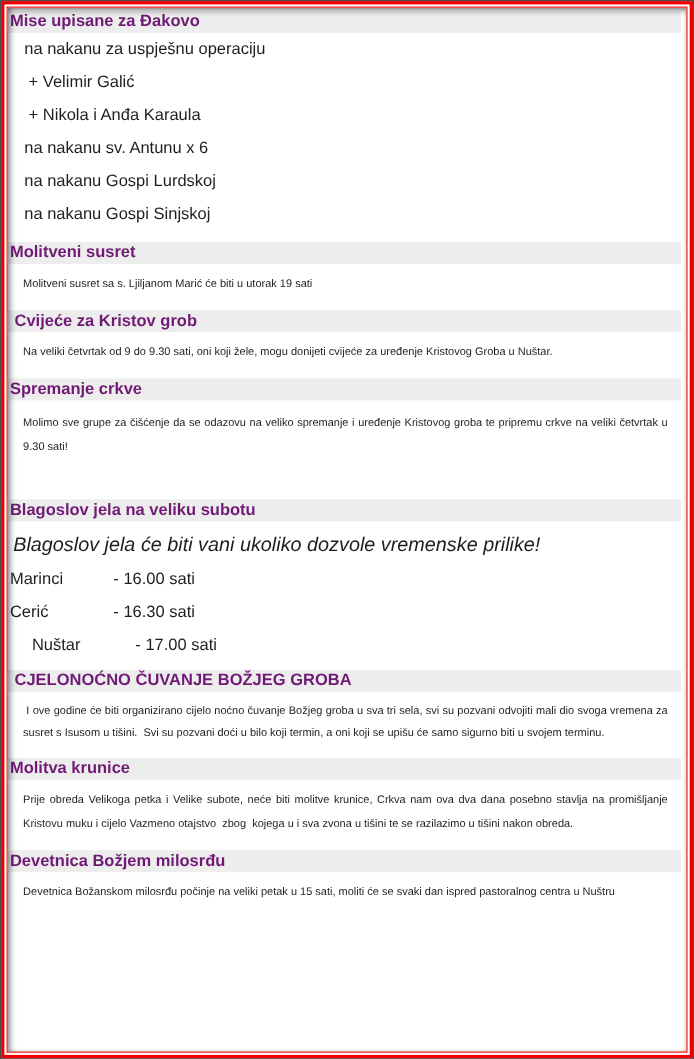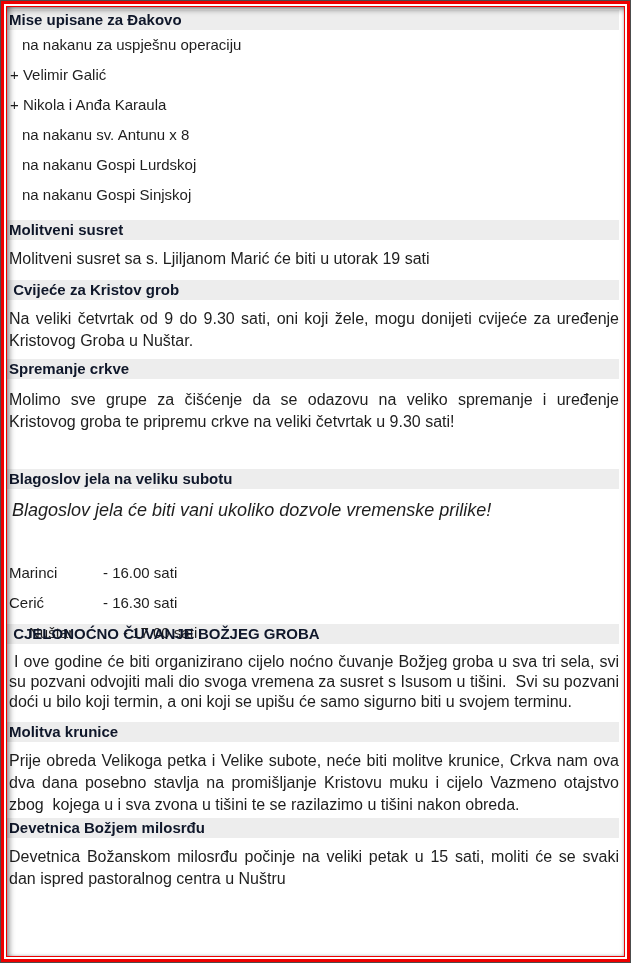--- a/index.html
+++ b/index.html
@@ -38,83 +38,83 @@
     position:absolute;inset:0;
     pointer-events:none;
     box-shadow:
       inset 0 5px 6px -3px rgba(0,0,0,.50),
       inset 5px 0 6px -3px rgba(0,0,0,.45),
       inset -2px 0 3px -2px rgba(0,0,0,.18),
       inset 0 -2px 3px -2px rgba(0,0,0,.18);
   }
   .bar{
     background:var(--header-bg);
-    color:#0f172a;
+    color:#701a75;
     font-weight:bold;
     font-size:15px;
     line-height:20px;
     height:20px;
     padding-left:2px;
     margin-right:5px;
     white-space:pre-wrap;
     overflow:hidden;
   }
   .mass-list{margin:0;}
   .mass-line{
     font-size:15px;
     line-height:30px;
     height:30px;
-    padding-left:3px;
+    padding-left:19px;
     white-space:pre-wrap;
   }
   .mass-line.indent{padding-left:15px;}
   .para{
-    font-size:16px;
+    font-size:10px;
     line-height:22px;
-    margin:0;
+    margin:12px;
     padding:0 5px 0 2px;
     text-align:justify;
     text-justify:inter-word;
     white-space:pre-wrap;
   }
   .para.tight{line-height:20px;}
   .note{
     font-size:18px;
     font-style:italic;
     line-height:26px;
     padding-left:5px;
     white-space:pre-wrap;
   }
   .sched-row{
     font-size:15px;
     line-height:30px;
     height:30px;
     padding-left:2px;
   }
   .sched-row:nth-child(3){padding-left:22px;}
-  .place{display:inline-block;width:94px;margin-top:31px;}
+  .place{display:inline-block;width:94px;}
   
   .mt3{margin-top:3px;}  .mt4{margin-top:4px;}  .mt6{margin-top:2px;}
   .mt7{margin-top:7px;}  .mt8{margin-top:8px;}  .mt10{margin-top:10px;}
   .mt36{margin-top:36px;}
 </style>
 </head>
 <body>
 
 <div class="doc">
   <div class="red-outer">
     <div class="red-inner">
       <div class="content">
 
         <div class="bar mt3">Mise upisane za Đakovo</div>
         <div class="mass-list">
           <div class="mass-line indent">na nakanu za uspješnu operaciju</div>
           <div class="mass-line">+ Velimir Galić</div>
           <div class="mass-line">+ Nikola i Anđa Karaula</div>
-          <div class="mass-line indent">na nakanu sv. Antunu x 8</div>
+          <div class="mass-line indent">na nakanu sv. Antunu x 6</div>
           <div class="mass-line indent">na nakanu Gospi Lurdskoj</div>
           <div class="mass-line indent">na nakanu Gospi Sinjskoj</div>
         </div>
 
         <div class="bar mt10">Molitveni susret</div>
         <p class="para mt8">Molitveni susret sa s. Ljiljanom Marić će biti u utorak 19 sati</p>
 
         <div class="bar mt10"> Cvijeće za Kristov grob</div>
         <p class="para mt8">Na veliki četvrtak od 9 do 9.30 sati, oni koji žele, mogu donijeti cvijeće za uređenje Kristovog Groba u Nuštar.</p>
 

